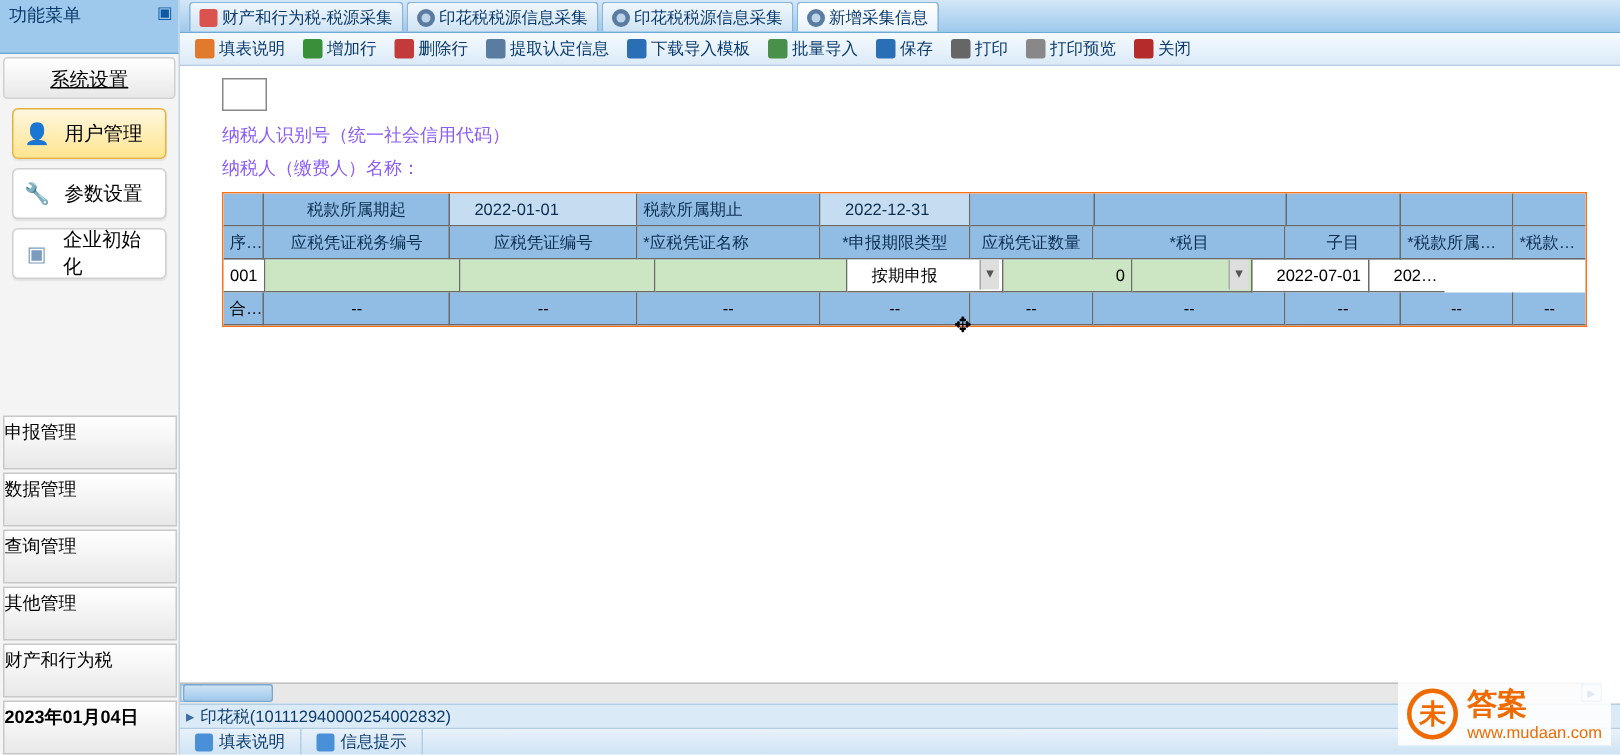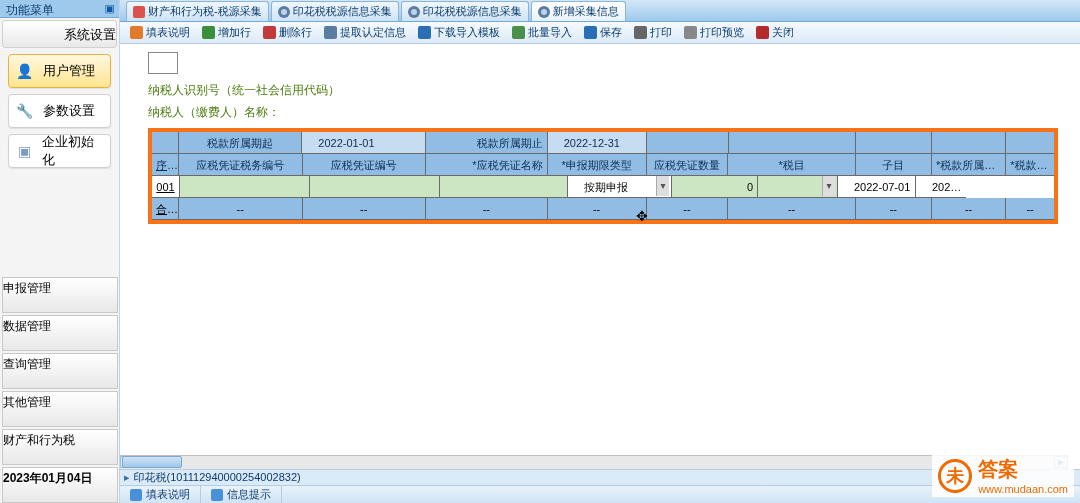--- a/index.html
+++ b/index.html
@@ -1,21 +1,21 @@
 <!DOCTYPE html>
 <html><head>
   <meta charset="utf-8">
   <style>
     * { box-sizing: border-box; margin: 0; padding: 0; font-family: "Microsoft YaHei", SimSun, Arial, sans-serif; }
     body { width: 1080px; height: 503px; overflow: hidden; background: #fff; position: relative; }
 
     .left-pane { position: absolute; left: 0; top: 0; width: 120px; height: 503px; background: #f4f4f4; border-right: 1px solid #c0d4e6; }
-    .left-title { background: #9ec9ec; height: 18px; font-size: 12px; padding: 2px 6px; color: #0b3b6e; border-bottom: 1px solid #6fa9d6; position: relative; }
+    .left-title { background: #9ec9ec; height: 36px; font-size: 12px; padding: 2px 6px; color: #0b3b6e; border-bottom: 1px solid #6fa9d6; position: relative; }
     .left-title .pin { position: absolute; right: 4px; top: 2px; font-size: 11px; color: #0b5aa3; cursor: pointer; }
-    .sys-header { height: 28px; line-height: 28px; text-align: right; font-size: 13px; background: linear-gradient(#fff,#e8e8e8); border: 1px solid #d0d0d0; margin: 2px; border-radius: 3px; }
+    .sys-header { height: 28px; line-height: 28px; text-align: center; font-size: 13px; background: linear-gradient(#fff,#e8e8e8); border: 1px solid #d0d0d0; margin: 2px; border-radius: 3px; text-decoration: underline; }
     .side-btn { display: flex; align-items: center; margin: 6px 8px; height: 34px; background: #fff; border: 1px solid #d0d0d0; border-radius: 4px; font-size: 13px; padding: 0 6px; cursor: pointer; box-shadow: 0 1px 1px rgba(0,0,0,.08); }
     .side-btn.active { background: linear-gradient(#fff7e0,#ffe58f); border-color: #e6b23c; }
     .side-btn .ic { width: 20px; height: 20px; margin-right: 8px; display: inline-flex; align-items: center; justify-content: center; font-size: 14px; }
     .ic-user { color: #e08a00; }
     .ic-gear { color: #777; }
     .ic-init { color: #7b9bbf; }
 
     .bottom-nav { position: absolute; left: 2px; bottom: 0; width: 116px; }
     .bottom-nav .nav-item { height: 36px; line-height: 20px; font-size: 12px; text-align: left; background: linear-gradient(#fff,#e8e8e8); border: 1px solid #c8c8c8; margin-top: 2px; cursor: pointer; }
     .bottom-nav .date-item { font-weight: bold; }
@@ -36,34 +36,34 @@
     .ti-add { background: #3a8f3a; }
     .ti-del { background: #c23a3a; }
     .ti-hand { background: #5a7ca1; }
     .ti-down { background: #2a6fb5; }
     .ti-batch { background: #4a8f4a; }
     .ti-save { background: #2a6fb5; }
     .ti-print { background: #666; }
     .ti-prev { background: #888; }
     .ti-close { background: #b52a2a; }
 
-    .form-area { padding: 8px 28px 4px 28px; font-size: 12px; color: #4d7c0f; }
+    .form-area { padding: 8px 28px 4px 28px; font-size: 12px; color: #8b5cf6; }
     .small-box { width: 30px; height: 22px; border: 1px solid #888; margin-bottom: 6px; }
     .fld-row { display: flex; align-items: center; height: 20px; margin-bottom: 2px; }
     .fld-label { white-space: nowrap; }
     .fld-val { margin-left: 4px; min-width: 120px; }
 
-    .grid-wrap { margin: 0 22px 0 28px; border: 4px solid #f97316; font-size: 11px; overflow: hidden; }
+    .grid-wrap { margin: 0 22px 0 28px; border: 1px solid #f97316; font-size: 11px; overflow: hidden; }
     .grid-row { display: flex; }
     .cell { border-right: 1px solid #6a6a6a; border-bottom: 1px solid #6a6a6a; height: 22px; line-height: 22px; padding: 0 4px; overflow: hidden; white-space: nowrap; text-overflow: ellipsis; }
     .cell:last-child { border-right: none; }
-    .c0 { width: 28px; text-align: center; text-decoration: underline; }
+    .c0 { width: 28px; text-align: center; }
     .c1 { width: 130px; text-align: center; }
     .c2 { width: 130px; text-align: center; }
-    .c3 { width: 128px; text-align: right; }
+    .c3 { width: 128px; text-align: left; }
     .c4 { width: 104px; text-align: center; }
     .c5 { width: 86px; text-align: center; }
     .c6 { width: 134px; text-align: center; }
     .c7 { width: 80px; text-align: center; }
     .c8 { width: 78px; text-align: right; }
     .c9 { width: 50px; text-align: center; }
 
     .hdr { background: #91bde4; font-weight: normal; color: #0b2d50; }
     .hdr.light { background: #c5dcf1; }
     .edit-green { background: #cce6c3; }

